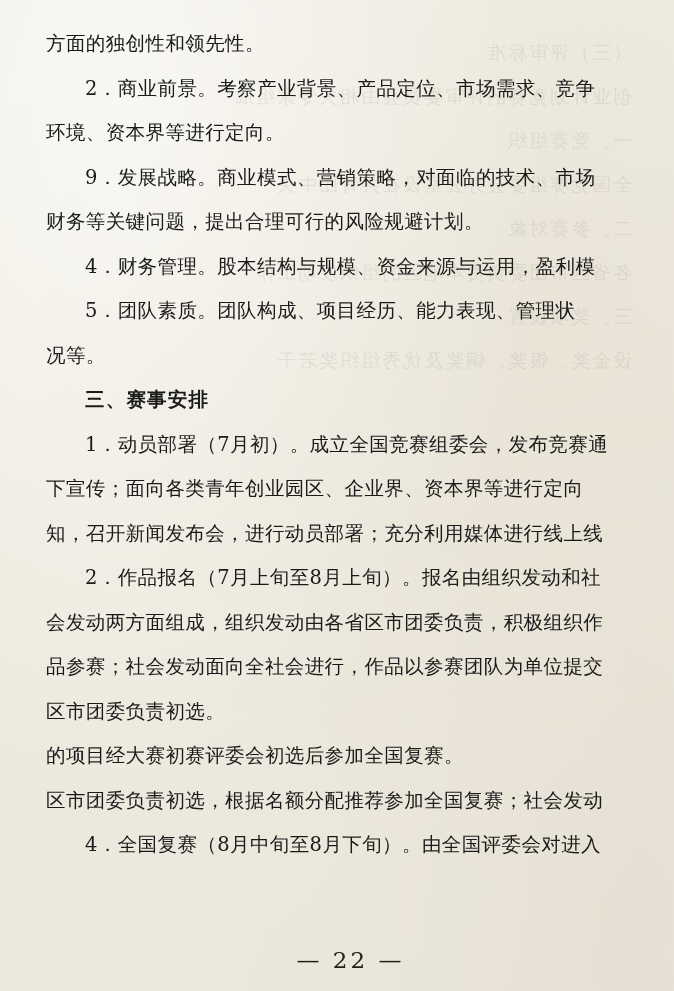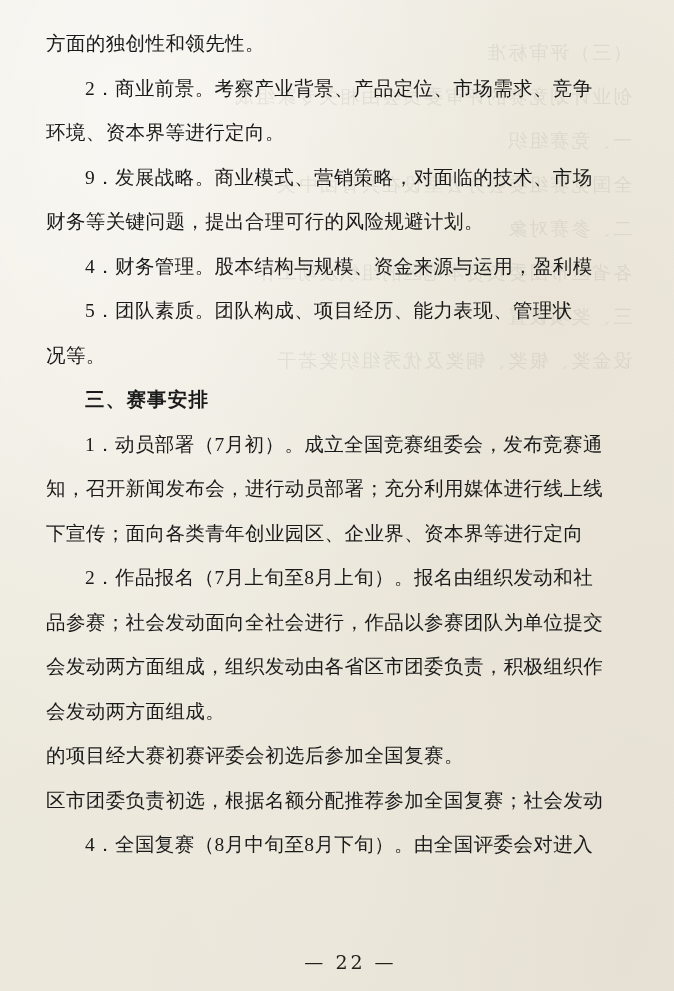--- a/index.html
+++ b/index.html
@@ -41,21 +41,20 @@
     padding: 30px 42px;
     box-sizing: border-box;
     white-space: pre-wrap;
     font-family: "DejaVu Serif", serif;
   }
   .content {
     position: relative;
     padding: 22px 40px 13px 46px;
     box-sizing: border-box;
     height: 100%;
-    font-family: Liberation Serif, serif;
   }
   .line {
     font-size: 19.5px;
     line-height: 44.5px;
     letter-spacing: 0.4px;
     text-align: justify;
     text-align-last: left;
     white-space: nowrap;
   }
   .indent {
@@ -65,21 +64,21 @@
     font-weight: bold;
     text-indent: 2em;
     letter-spacing: 1.2px;
   }
   .footer {
     position: absolute;
     left: 0;
     right: 0;
     bottom: 18px;
     text-align: center;
-    font-size: 19px;
+    font-size: 23px;
     letter-spacing: 3px;
     color: #23201c;
     margin-left: 27px;
   }
 </style>
 </head>
 <body>
 
 <div class="paper"></div>
 <div class="bleed">（三）评审标准
@@ -98,27 +97,27 @@
   <div class="line">环境、资本界等进行定向。</div>
   <div class="line indent">9．发展战略。商业模式、营销策略，对面临的技术、市场</div>
   <div class="line">财务等关键问题，提出合理可行的风险规避计划。</div>
   <div class="line indent">4．财务管理。股本结构与规模、资金来源与运用，盈利模</div>
   <div class="line indent">5．团队素质。团队构成、项目经历、能力表现、管理状</div>
   <div class="line">况等。</div>
 
   <div class="line heading">三、赛事安排</div>
 
   <div class="line indent">1．动员部署（7月初）。成立全国竞赛组委会，发布竞赛通</div>
+  <div class="line">下宣传；面向各类青年创业园区、企业界、资本界等进行定向</div>
   <div class="line">知，召开新闻发布会，进行动员部署；充分利用媒体进行线上线</div>
-  <div class="line">下宣传；面向各类青年创业园区、企业界、资本界等进行定向</div>
 
   <div class="line indent">2．作品报名（7月上旬至8月上旬）。报名由组织发动和社</div>
+  <div class="line">会发动两方面组成，组织发动由各省区市团委负责，积极组织作</div>
   <div class="line">品参赛；社会发动面向全社会进行，作品以参赛团队为单位提交</div>
-  <div class="line">会发动两方面组成，组织发动由各省区市团委负责，积极组织作</div>
-  <div class="line">会发动两方面组成。</div>
+  <div class="line">区市团委负责初选。</div>
 
   <div class="line">的项目经大赛初赛评委会初选后参加全国复赛。</div>
   <div class="line">区市团委负责初选，根据名额分配推荐参加全国复赛；社会发动</div>
 
   <div class="line indent">4．全国复赛（8月中旬至8月下旬）。由全国评委会对进入</div>
 
 </div>
 
 <div class="footer">— 22 —</div>
 

